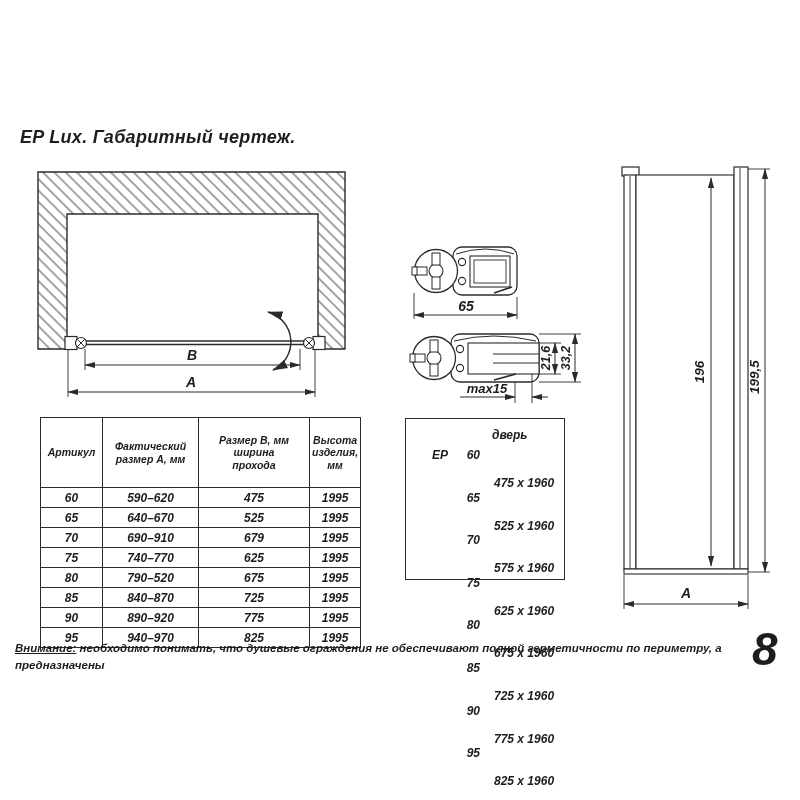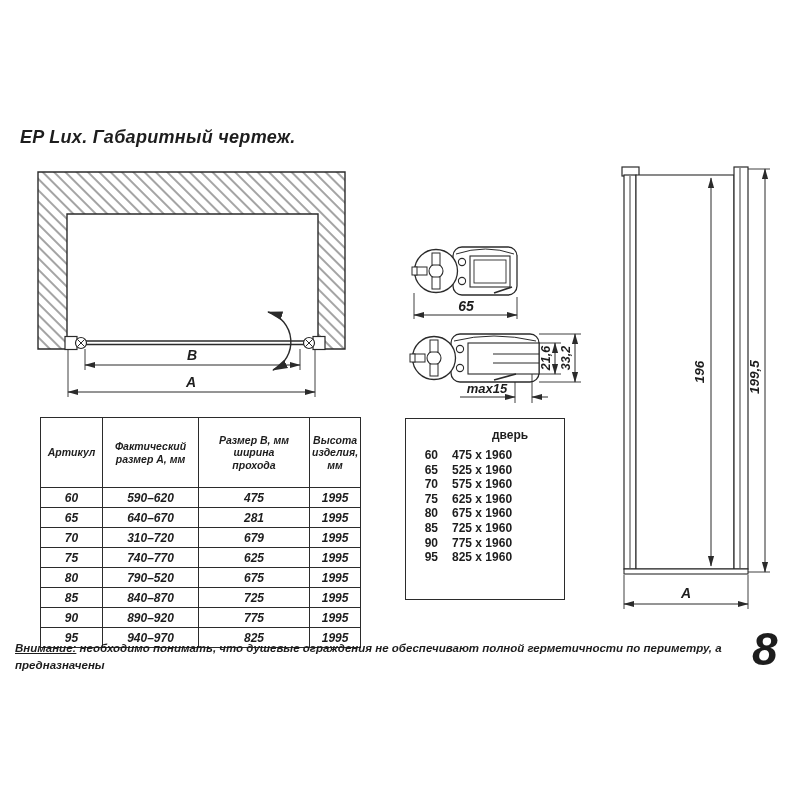--- a/index.html
+++ b/index.html
@@ -23,31 +23,31 @@
     border:1.6px solid #2b2b2b;text-align:center;vertical-align:middle;
     font-style:italic;font-weight:bold;padding:0 2px;
   }
   .spec-table th{font-size:10.5px;line-height:1.18;height:36px;font-weight:bold;}
   .spec-table td{font-size:12px;height:19px;}
   .hdr-narrow{max-width:86px;margin:16px auto;}
   .hdr-tight{max-width:50px;margin:12px auto;}
 
   
   .door-table{
-    left:405px;top:418px;width:160px;height:182px;
+    left:405px;top:418px;width:160px;height:162px;
     border:1.7px solid #2b2b2b;box-sizing:border-box;
-    font-weight:bold;font-size:12px;
+    font-style:italic;font-weight:bold;font-size:12px;
   }
   .door-table .door-header{padding:9px 0 6px 86px;font-size:12px;}
   .door-table .door-body{display:flex;}
   .door-table .series{width:42px;text-align:right;line-height:14.6px;}
   .door-table .rows{flex:1;}
   .door-table .door-row{display:flex;line-height:14.6px;}
   .door-table .size{width:32px;text-align:right;margin-right:14px;}
-  .door-table .dims{text-align:left;}
+  .door-table .dims{text-align:left;margin-top:28px;}
 
   
   .note{left:15px;top:640px;width:735px;font-size:11.5px;line-height:1.5;
         font-style:italic;font-weight:bold;}
   .note .u{text-decoration:underline;}
 
   .page-number{left:752px;top:622px;font-size:46px;font-style:italic;font-weight:bold;}
 </style>
 </head>
 <body>
@@ -232,26 +232,26 @@
   <tbody>
     <tr>
       <td>60</td>
         <td>590–620</td>
         <td>475</td>
         <td>1995</td>
     </tr>
     <tr>
       <td>65</td>
         <td>640–670</td>
-        <td>281</td>
+        <td>525</td>
         <td>1995</td>
     </tr>
     <tr>
       <td>70</td>
-        <td>310–720</td>
+        <td>690–910</td>
         <td>679</td>
         <td>1995</td>
     </tr>
     <tr>
       <td>75</td>
         <td>740–770</td>
         <td>625</td>
         <td>1995</td>
     </tr>
     <tr>
@@ -277,20 +277,21 @@
         <td>940–970</td>
         <td>825</td>
         <td>1995</td>
     </tr>
   </tbody>
 </table>
 
 <div class="abs door-table">
   <div class="door-header">дверь</div>
   <div class="door-body">
+    <div class="series">EP</div>
     <div class="rows">
       <div class="door-row">
           <span class="size">60</span>
           <span class="dims">475 x 1960</span>
         </div>
       <div class="door-row">
           <span class="size">65</span>
           <span class="dims">525 x 1960</span>
         </div>
       <div class="door-row">

